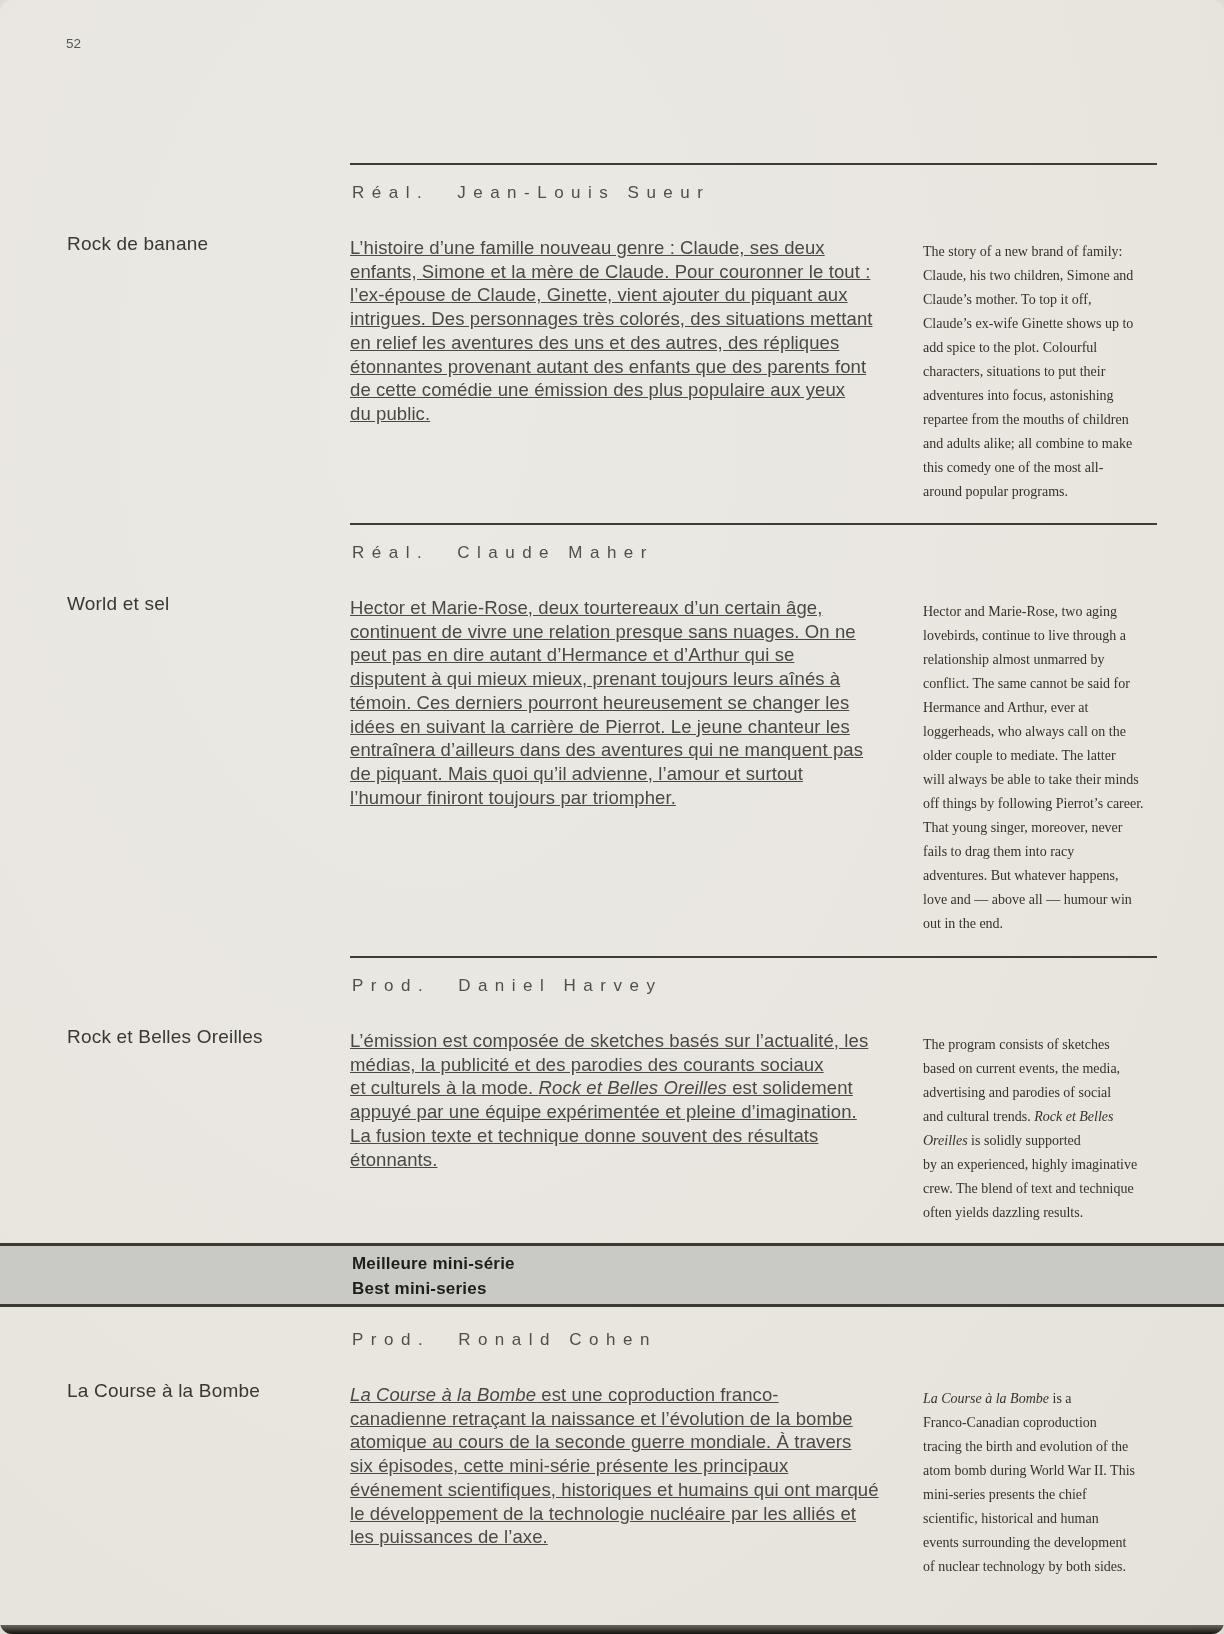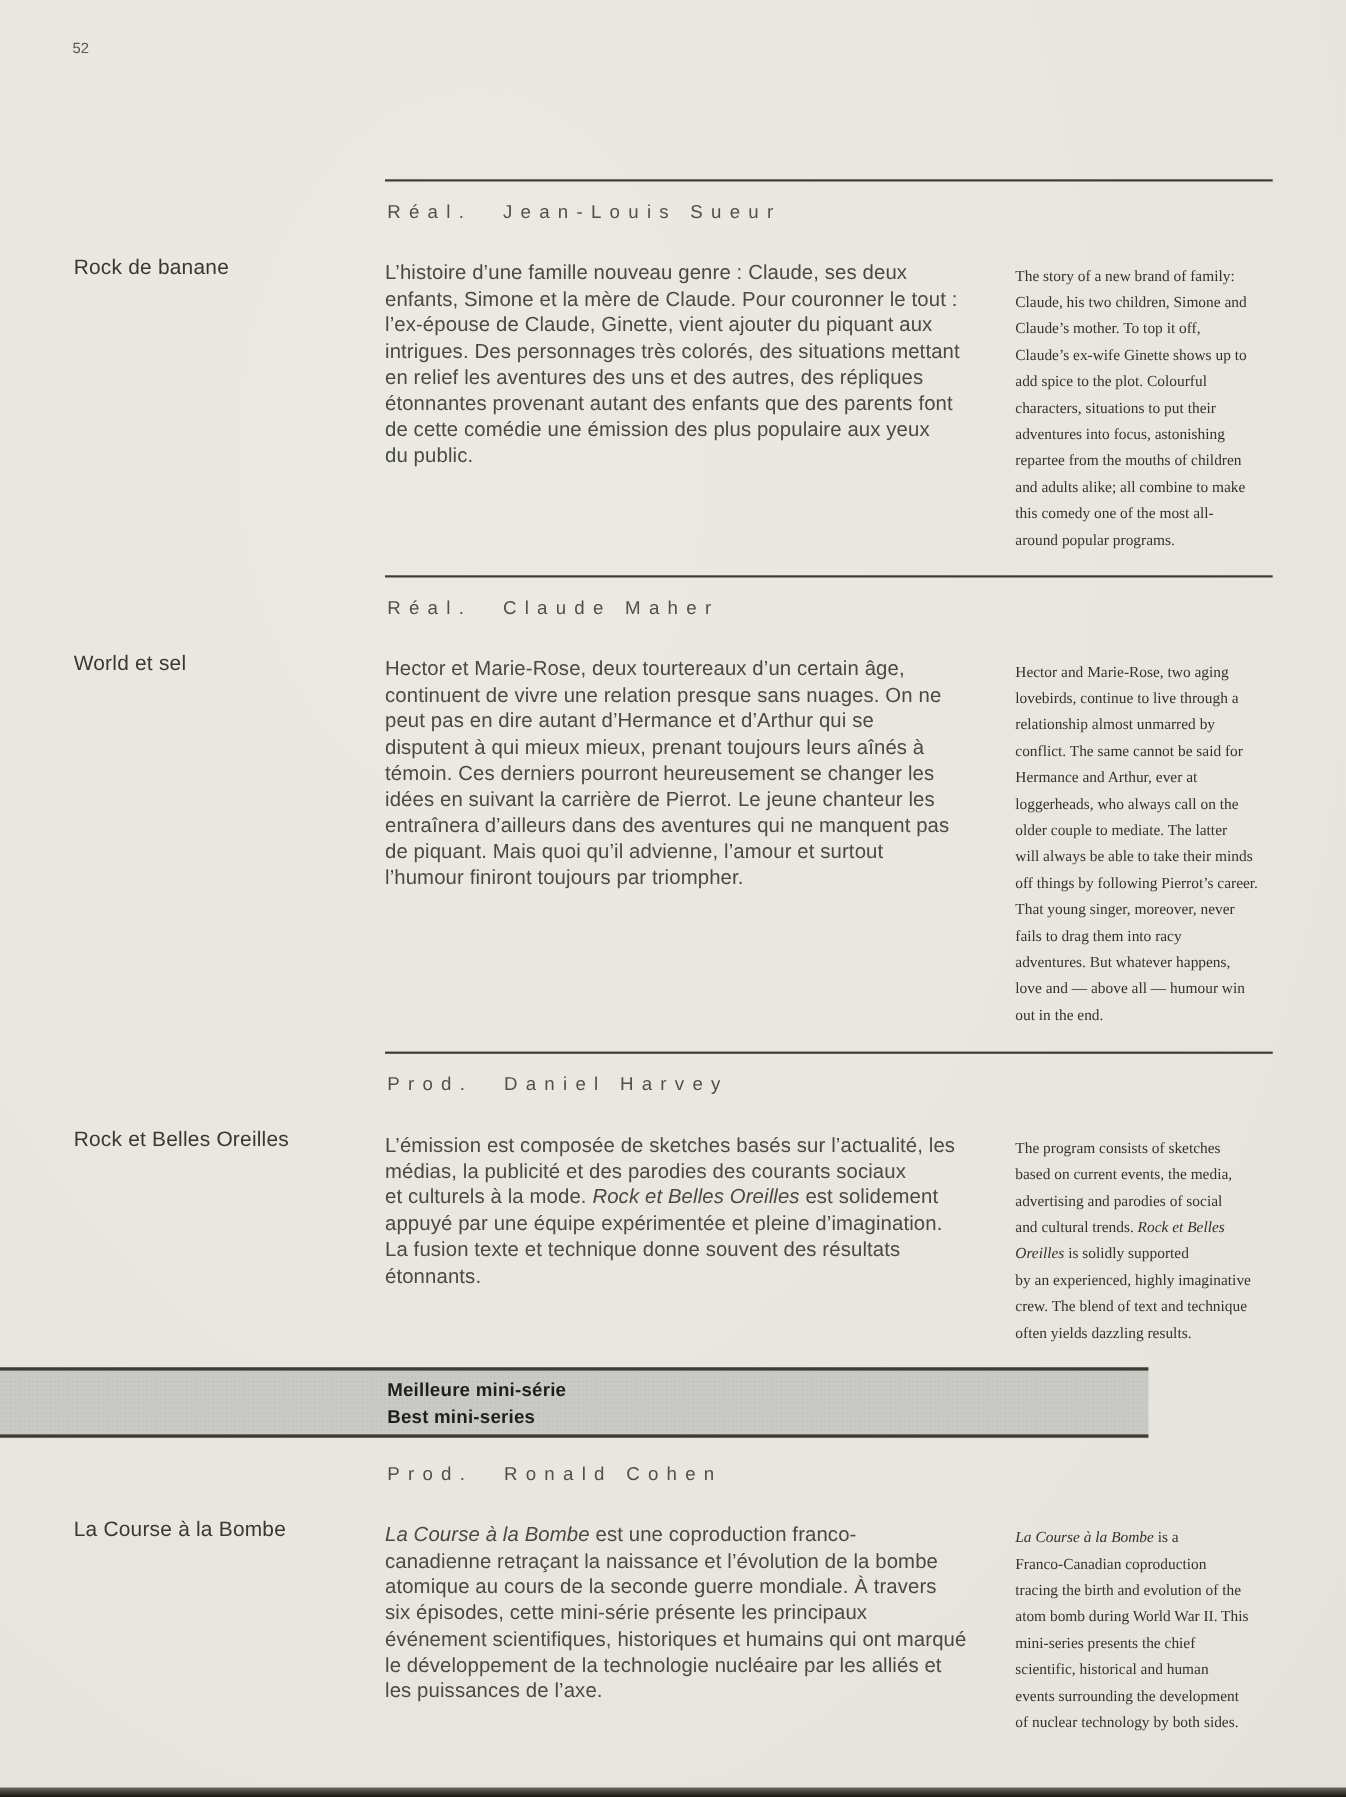--- a/index.html
+++ b/index.html
@@ -7,20 +7,21 @@
   body {
     font-family: "Liberation Sans", sans-serif;
     background: #dedcd5;
   }
   .page {
     position: relative;
     width: 1224px;
     height: 1634px;
     background: radial-gradient(ellipse at 35% 25%, #ebe9e3 0%, #e8e6df 55%, #e4e2da 100%);
     overflow: hidden;
+    border-radius: 12px;
   }
   .page-number {
     position: absolute; left: 66px; top: 36px;
     font-size: 13.5px; color: #57564f;
   }
   .doc-header {
     position: absolute; left: 351px; top: 30px;
     font-family: "Liberation Serif", serif;
     font-weight: 700; font-size: 17.5px; line-height: 25px;
     color: #262418;
@@ -40,33 +41,34 @@
     position: absolute; left: 67px; top: 70px;
     font-size: 19px; font-weight: 500; color: #393831;
     letter-spacing: 0.2px;
   }
   .fr-text {
     position: absolute; left: 350px; top: 73px;
     width: 600px;
     font-size: 18.5px; line-height: 23.7px;
     color: #4a4943; letter-spacing: 0.1px;
     white-space: pre-line;
+    text-decoration: underline;
   }
   .en-text {
     position: absolute; left: 923px; top: 77px;
     width: 300px;
     font-family: "Liberation Serif", serif;
     font-size: 14px; line-height: 24px;
     color: #34332b;
     white-space: pre-line;
   }
   .it { font-style: italic; }
   .category-banner {
     position: absolute; left: 0; top: 1243px;
-    width: 1044px; height: 64px;
+    width: 1224px; height: 64px;
     background-color: #c9cac5;
     background-image: radial-gradient(circle, #aeafa9 22%, rgba(0,0,0,0) 24%);
     background-size: 4px 4px;
     border-top: 3px solid #3b3a33;
     border-bottom: 3px solid #3b3a33;
   }
   .banner-labels {
     position: absolute; left: 352px; top: 5px;
     font-size: 17px; font-weight: 700; line-height: 25px;
     color: #1f1e18; letter-spacing: 0.2px;

